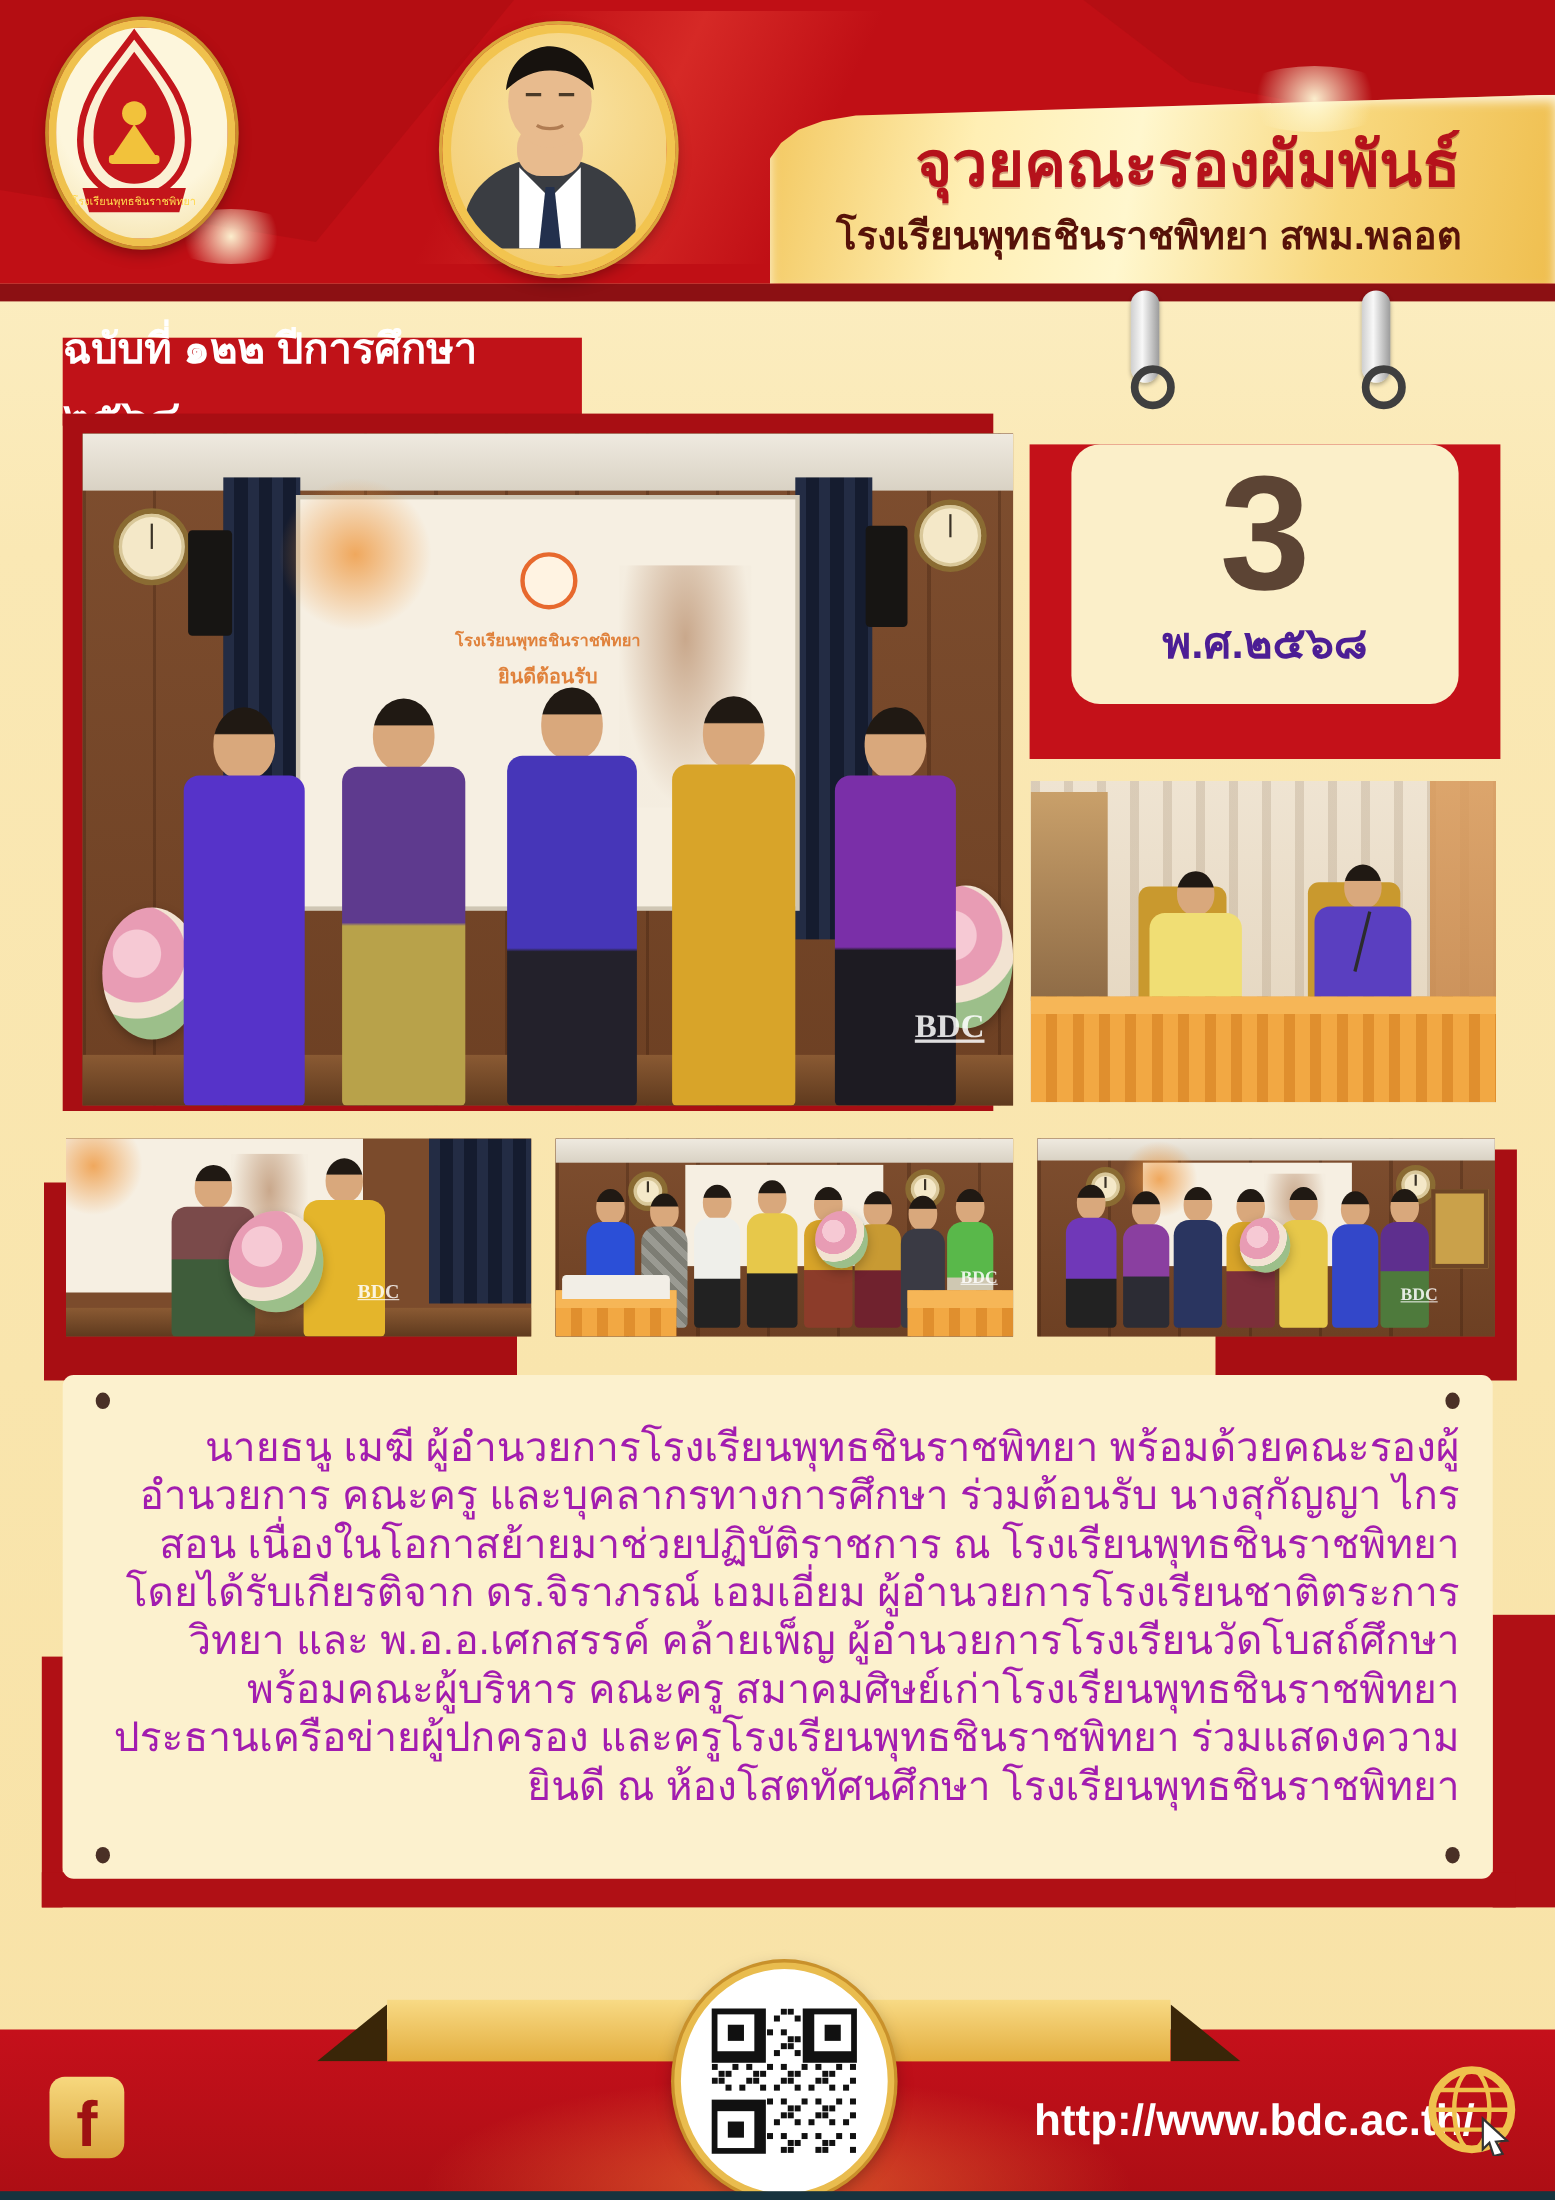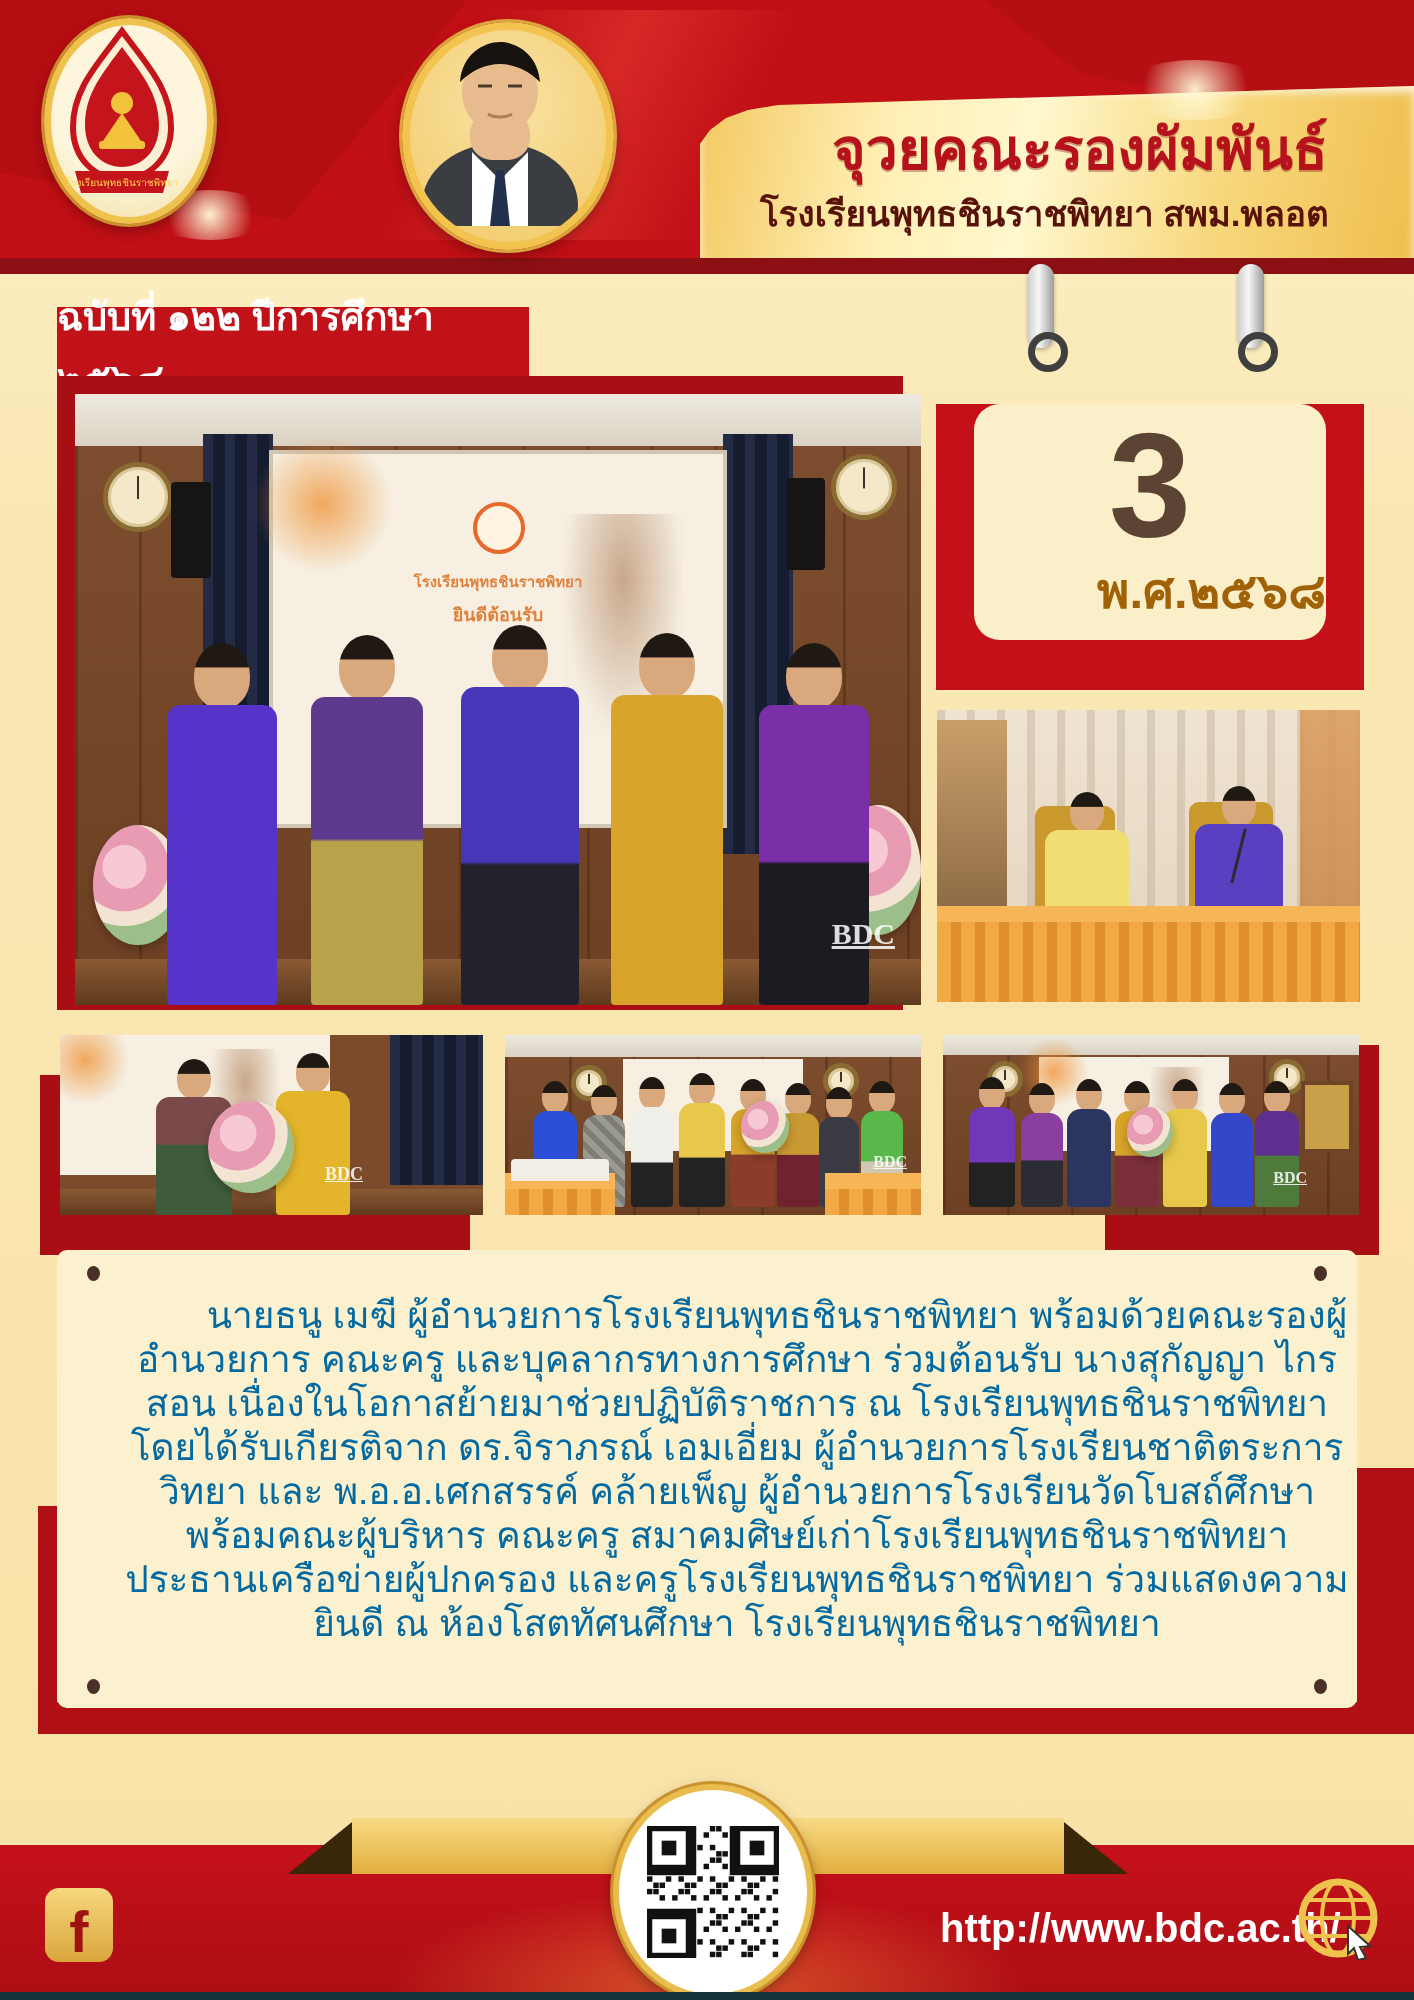--- a/index.html
+++ b/index.html
@@ -40,21 +40,21 @@
   
   .cal-pin{position:absolute;width:26px;height:84px;top:264px;border-radius:13px;
       background:linear-gradient(90deg,#cfcfcf,#f8f8f8 40%,#9b9b9b);box-shadow:0 2px 4px rgba(0,0,0,.3);z-index:6;}
   .cal-hole{position:absolute;width:26px;height:26px;top:332px;border-radius:50%;border:7px solid #3f3f3f;z-index:7;background:transparent;}
   .cal-tab{position:absolute;left:978px;top:292px;width:334px;height:112px;background:#C41119;
       border-radius:28px 28px 0 0;z-index:5;display:flex;align-items:center;justify-content:center;
       color:#fff;font-size:64px;font-weight:bold;}
   .cal-back{position:absolute;left:936px;top:404px;width:428px;height:286px;background:#C41119;z-index:4;}
   .cal-inner{position:absolute;left:974px;top:404px;width:352px;height:236px;background:#FBEFC9;border-radius:26px;z-index:5;text-align:center;}
   .cal-day{margin-top:6px;font-size:148px;line-height:150px;font-weight:bold;color:#5C4434;}
-  .cal-year{font-size:49px;font-weight:bold;color:#a16207;margin-top:-8px;text-align:right;}
+  .cal-year{font-size:40px;font-weight:bold;color:#4c1d95;margin-top:-8px;}
 
   
   .red-back{position:absolute;background:#A80E13;}
   .photo{position:absolute;overflow:hidden;background:#7b4b2c;}
   .wood{position:absolute;inset:0;background:
         repeating-linear-gradient(90deg,rgba(40,16,4,.25) 0 3px,transparent 3px 64px),
         linear-gradient(180deg,#7e4e2f 0%,#6d4023 100%);}
   .ceiling{position:absolute;left:0;top:0;right:0;background:linear-gradient(180deg,#efeae0,#d9d2c4);}
   .screen{position:absolute;background:#F6EFE2;box-shadow:0 0 0 4px #cfc6b4;}
   .slide-flower{position:absolute;left:-20px;top:-20px;width:140px;height:140px;
@@ -80,22 +80,22 @@
       background:radial-gradient(circle at 35% 35%,#F6C9D4 0 22%,#E89CB4 23% 45%,#F2E3D2 46% 60%,#9CBF8A 61% 100%);
       box-shadow:0 4px 10px rgba(0,0,0,.25);}
   .tbl{position:absolute;background:
       linear-gradient(180deg,#F6B657 0 16px,transparent 16px),
       repeating-linear-gradient(90deg,#F2A843 0 14px,#E08F2E 14px 24px);}
   .cloth{position:absolute;background:#F2EEE6;border-radius:4px 4px 0 0;}
 
   
   .art-box{position:absolute;left:57px;top:1250px;width:1300px;height:458px;background:#FCF1CE;border-radius:10px;z-index:3;}
   .dot{position:absolute;width:13px;height:15px;border-radius:50%;background:#4a3026;}
-  .art-text{position:absolute;left:38px;top:44px;width:1232px;font-size:37px;line-height:44px;color:#0369a1;
-      text-indent:80px;text-align:center;margin-left:26px;}
+  .art-text{position:absolute;left:38px;top:44px;width:1232px;font-size:37px;line-height:44px;color:#a21caf;
+      text-indent:80px;text-align:right;}
 
   
   .foot-red{position:absolute;left:0;top:1845px;width:1414px;height:155px;
       background:linear-gradient(180deg,#C5101B 0%,#AC0E14 100%);z-index:3;}
   .foot-glow{position:absolute;left:357px;top:1880px;width:700px;height:120px;z-index:4;
       background:radial-gradient(ellipse at 50% 90%,rgba(255,140,60,.55) 0%,rgba(255,140,60,0) 65%);}
   .burst{position:absolute;left:672px;top:1952px;width:70px;height:40px;z-index:5;
       background:radial-gradient(ellipse,rgba(255,220,150,.95) 0%,rgba(255,160,80,.4) 40%,rgba(255,160,80,0) 70%);}
   .ribbon-gold{position:absolute;left:352px;top:1818px;width:712px;height:56px;z-index:4;
       background:linear-gradient(180deg,#F8DA85,#E3AE3F);}

